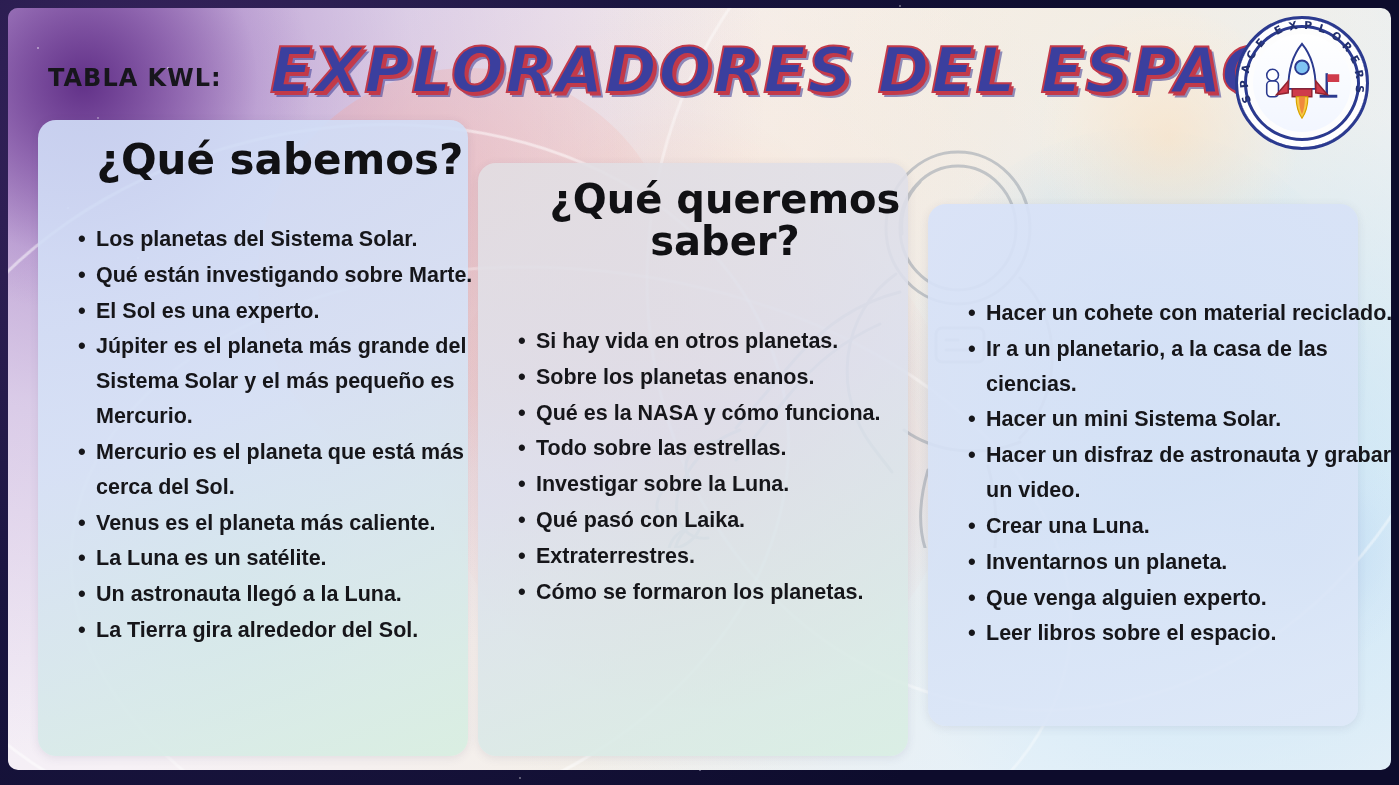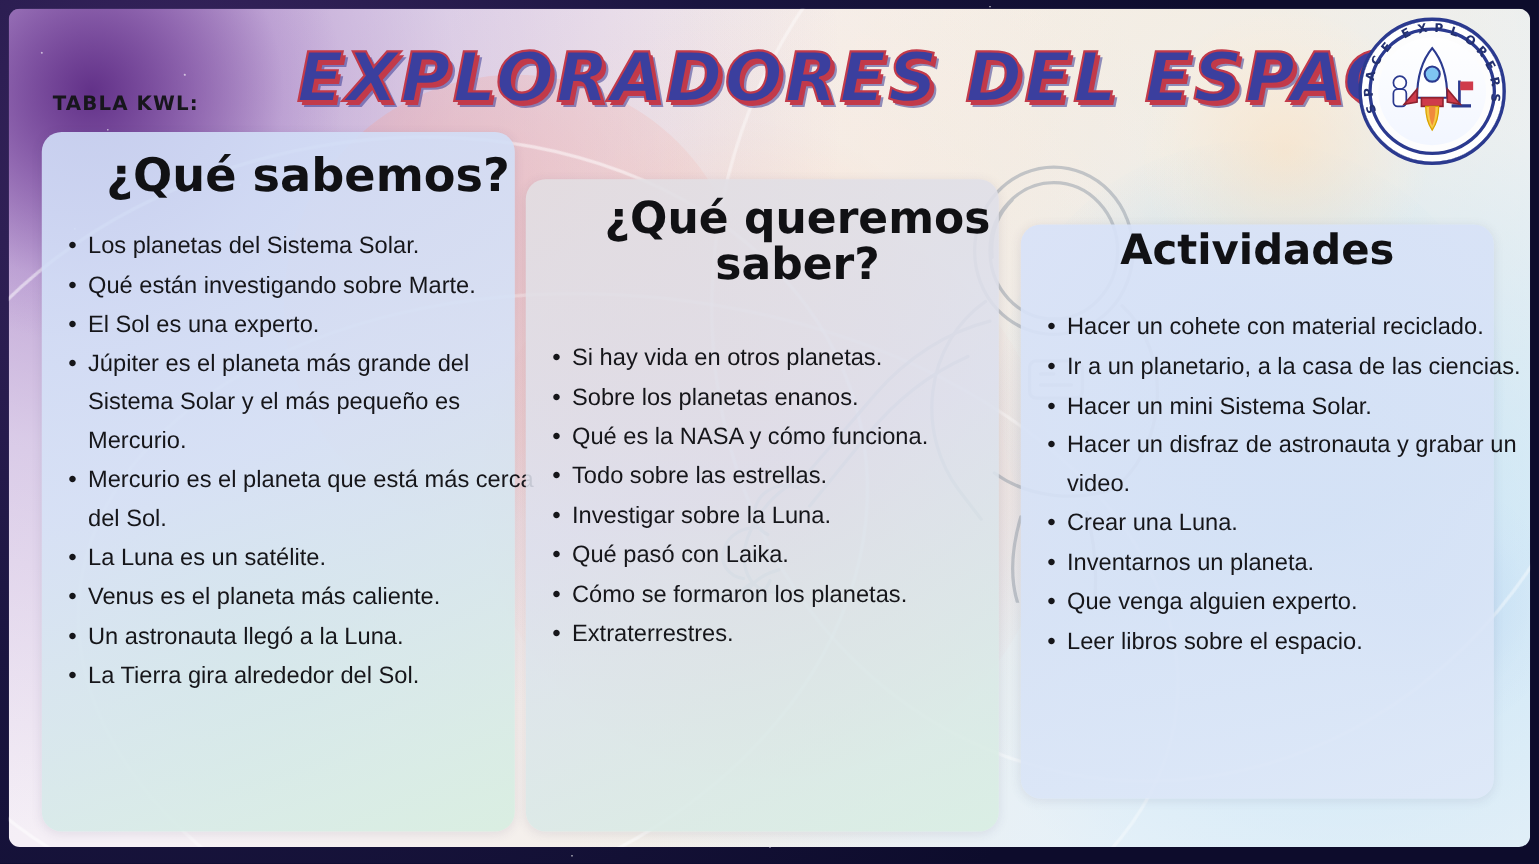--- a/index.html
+++ b/index.html
@@ -116,25 +116,24 @@
     left: 0; top: 18px;
     width: 1383px;
     height: 100px;
   }
   .kwl-label {
     position: absolute;
     left: 40px;
     top: 38px;
     font-family: "DejaVu Sans", sans-serif;
     font-weight: 700;
-    font-size: 18px;
+    font-size: 24px;
     letter-spacing: 1px;
     color: #17161c;
     text-transform: uppercase;
-    margin-top: 20px;
   }
   .title {
     position: absolute;
     left: 262px;
     top: 8px;
     width: 930px;
     text-align: center;
     font-family: "DejaVu Sans", sans-serif;
     font-weight: 700;
     font-style: italic;
@@ -214,25 +213,26 @@
     text-align: center;
     color: #111114;
     line-height: 1.05;
   }
   .t-know { position: absolute; left: 30px; top: 112px; width: 484px; font-size: 42px; padding-top: 18px; }
   .t-want { position: absolute; left: 470px; top: 170px; width: 430px; font-size: 40px; padding-left: 32px; }
   .t-do   { position: absolute; left: 920px; top: 200px; width: 430px; font-size: 38px; }
 
   ul.items {
     position: absolute;
-    margin: 0;
+    margin: 16px;
     padding: 0 18px 0 42px;
     list-style: none;
     font-family: "Liberation Sans", sans-serif;
     color: #16161a;
+    font-weight: bold;
   }
   ul.items li {
     position: relative;
     font-size: 21.5px;
     line-height: 1.62;
     margin-bottom: 1px;
   }
   ul.items li:before {
     content: "•";
     position: absolute;
@@ -347,41 +347,40 @@
     </div>
 
     <div class="col col-know"></div>
     <div class="col-title t-know">¿Qué sabemos?</div>
     <ul class="items list-know">
       <li>Los planetas del Sistema Solar.</li>
       <li>Qué están investigando sobre Marte.</li>
       <li>El Sol es una experto.</li>
       <li>Júpiter es el planeta más grande del Sistema Solar y el más pequeño es Mercurio.</li>
       <li>Mercurio es el planeta que está más cerca del Sol.</li>
+      <li>Venus es el planeta más caliente.</li>
       <li>La Luna es un satélite.</li>
-      <li>Venus es el planeta más caliente.</li>
       <li>Un astronauta llegó a la Luna.</li>
       <li>La Tierra gira alrededor del Sol.</li>
     </ul>
 
     <div class="col col-want"></div>
     <div class="col-title t-want">¿Qué queremos saber?</div>
     <ul class="items list-want">
       <li>Si hay vida en otros planetas.</li>
       <li>Sobre los planetas enanos.</li>
       <li>Qué es la NASA y cómo funciona.</li>
       <li>Todo sobre las estrellas.</li>
       <li>Investigar sobre la Luna.</li>
       <li>Qué pasó con Laika.</li>
+      <li>Extraterrestres.</li>
       <li>Cómo se formaron los planetas.</li>
-      <li>Extraterrestres.</li>
     </ul>
 
     <div class="col col-do"></div>
-    <div class="col-title t-do">Actividades</div>
     <ul class="items list-do">
       <li>Hacer un cohete con material reciclado.</li>
       <li>Ir a un planetario, a la casa de las ciencias.</li>
       <li>Hacer un mini Sistema Solar.</li>
       <li>Hacer un disfraz de astronauta y grabar un video.</li>
       <li>Crear una Luna.</li>
       <li>Inventarnos un planeta.</li>
       <li>Que venga alguien experto.</li>
       <li>Leer libros sobre el espacio.</li>
     </ul>

